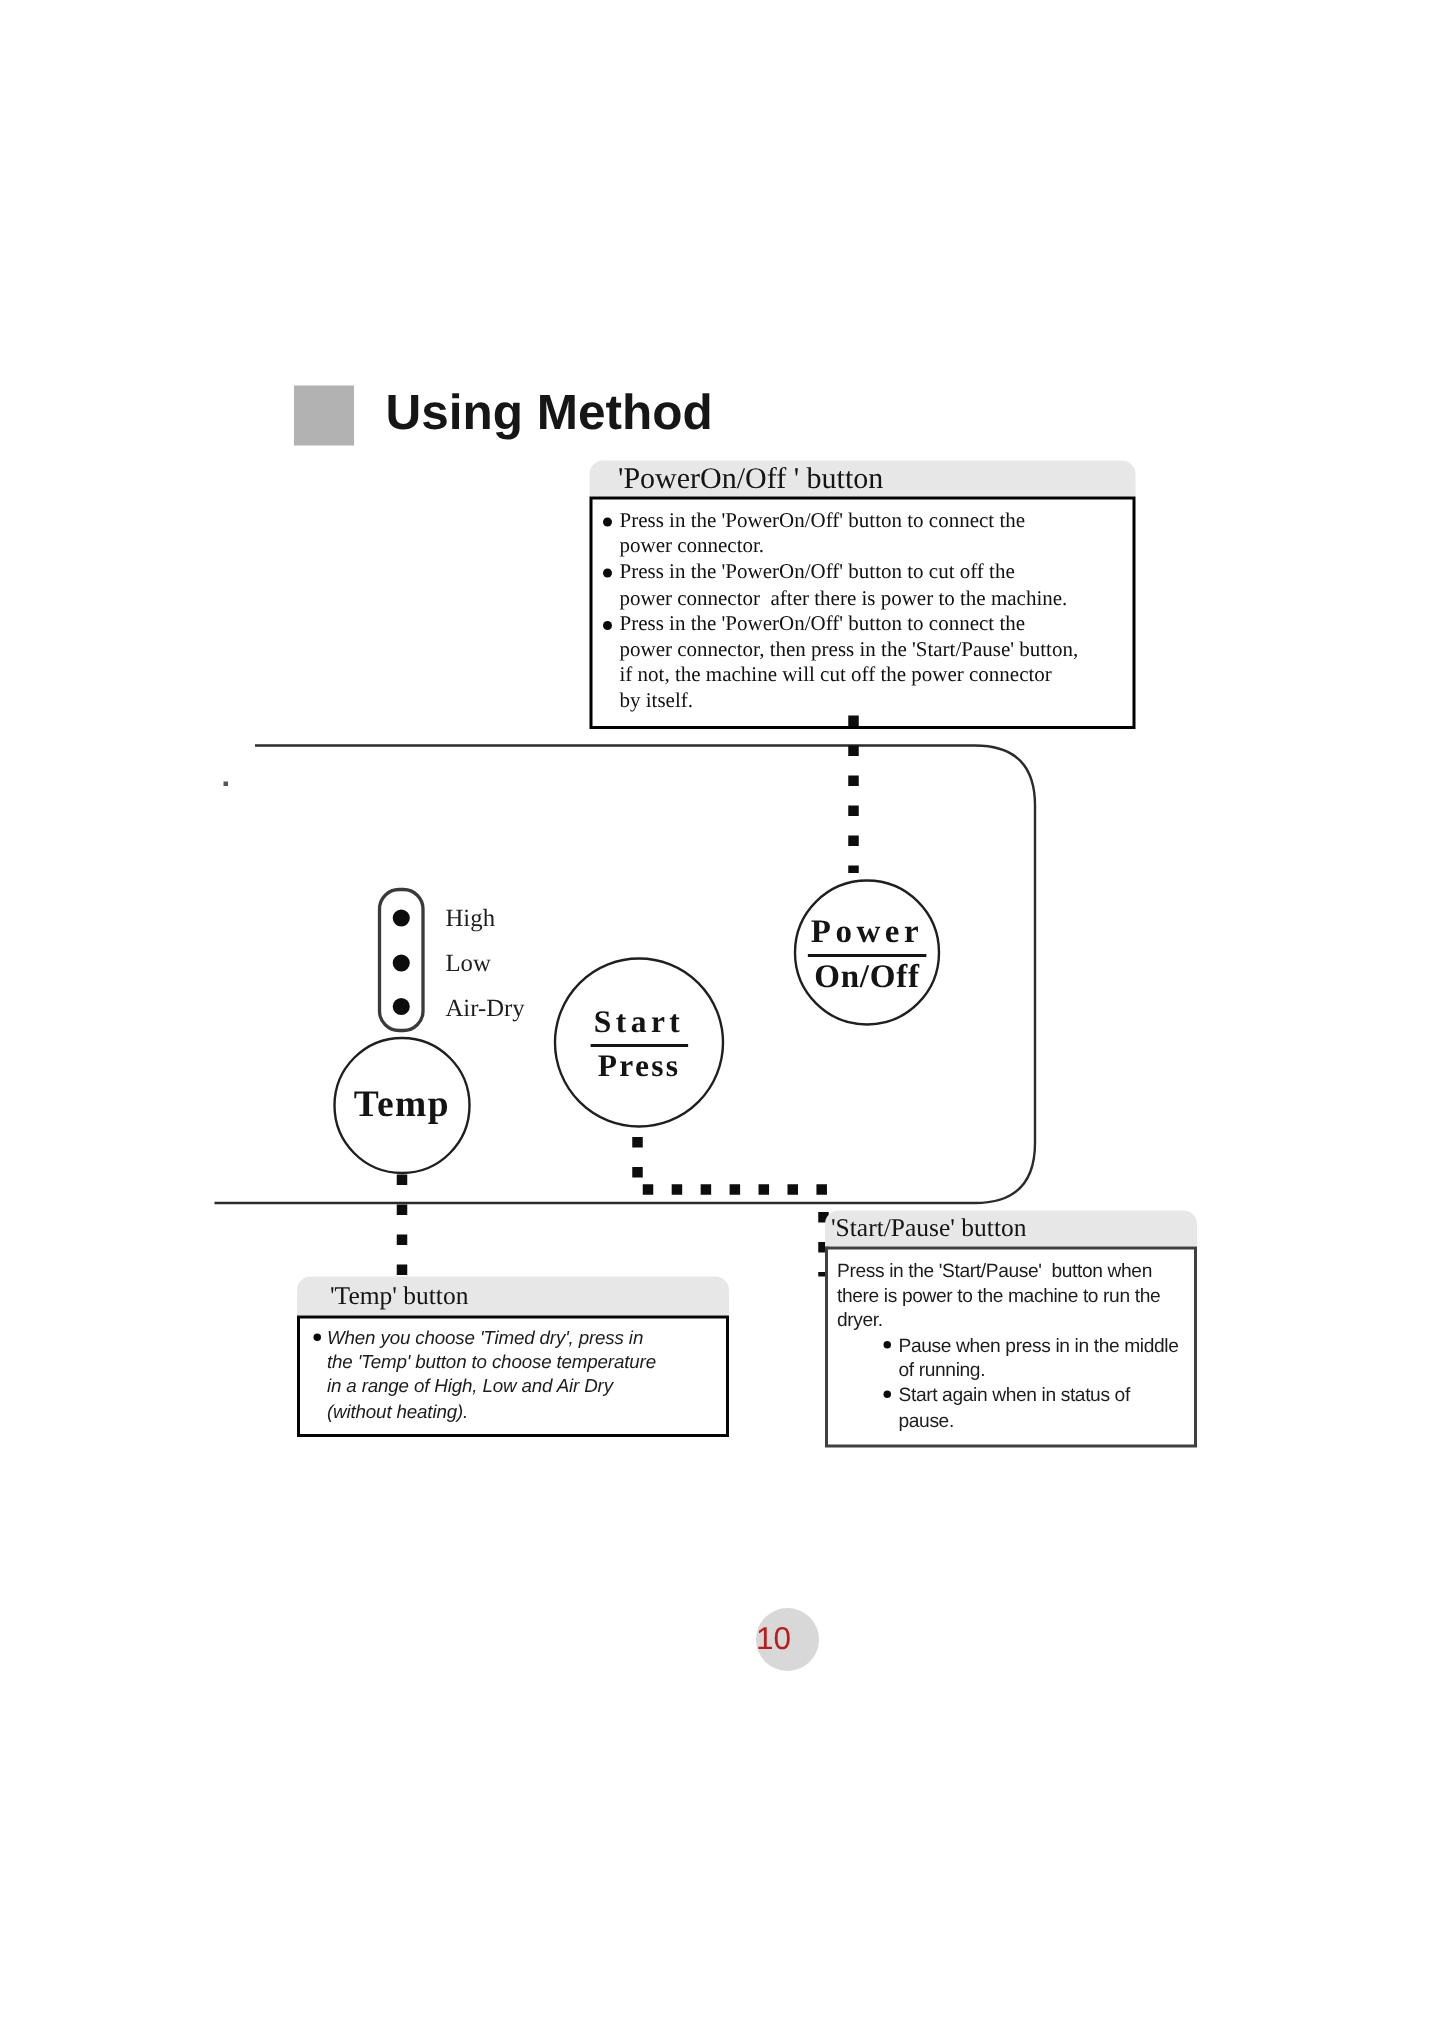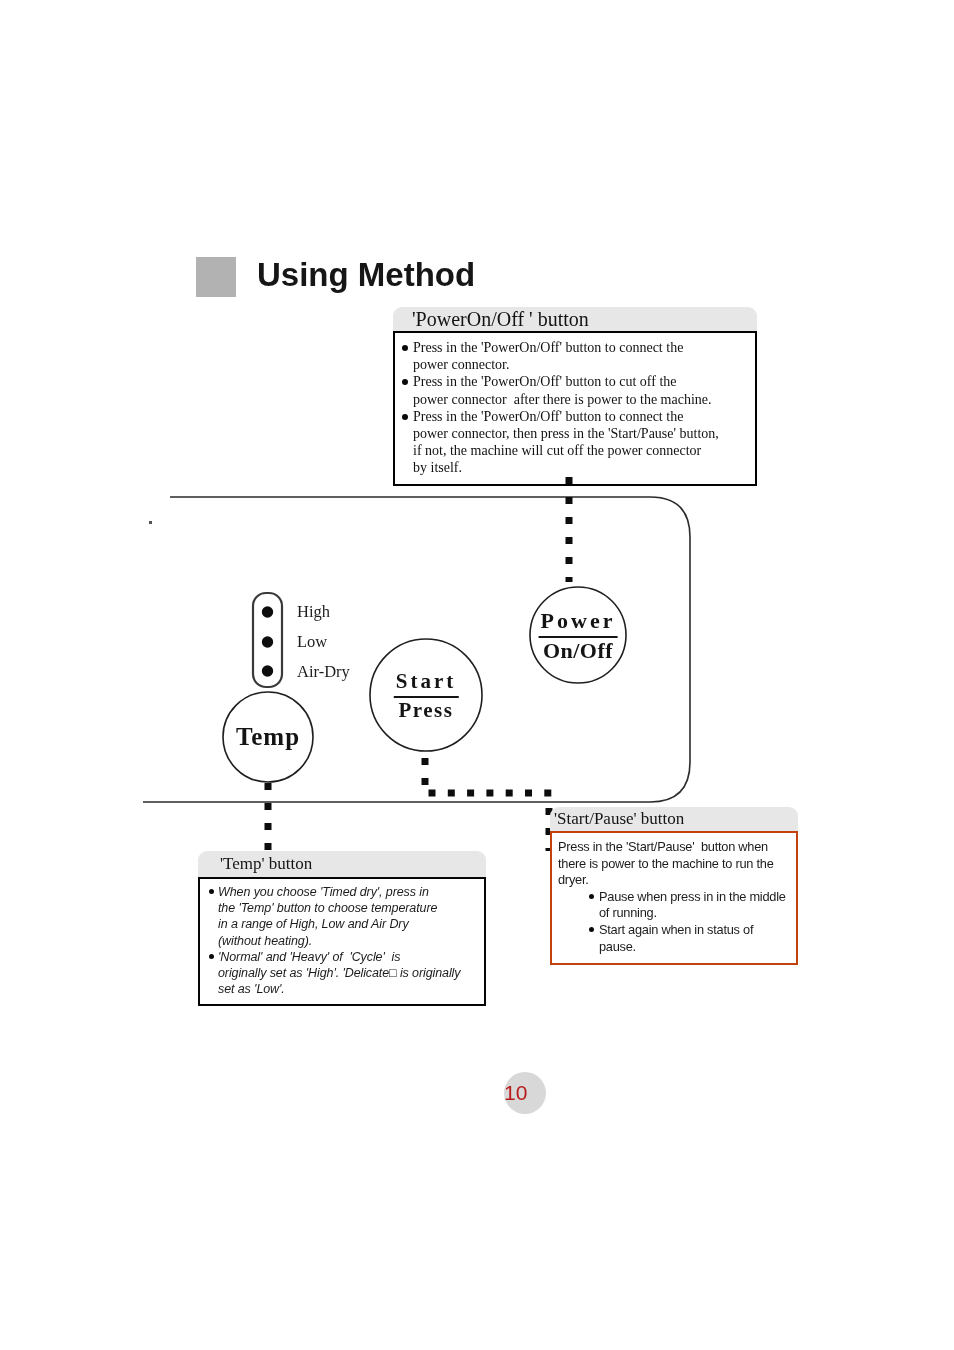--- a/index.html
+++ b/index.html
@@ -43,21 +43,21 @@
   
   .temp-box{left:198px;top:851px;width:288px;}
   .temp-box .callout-header{height:26px;font-size:17px;padding-left:22px;}
   .temp-box .callout-body{border:2.5px solid #050505;padding:5px 2px 7px 8px;
       font-family:"Liberation Sans",sans-serif;font-size:12.5px;line-height:16.2px;
       letter-spacing:-0.1px;color:#1c1c1c;font-style:italic;}
   .temp-box .bullet-dot{width:5px;height:5px;margin:5px 4px 0 1px;}
 
   .sp-box{left:510px;top:807px;width:248px;margin-left:40px;}
   .sp-box .callout-header{height:24px;font-size:17px;padding-left:4px;}
-  .sp-box .callout-body{border:2px solid #c2410c;padding:6px 2px 8px 6px;
+  .sp-box .callout-body{border:2px solid #404040;padding:6px 2px 8px 6px;
       font-family:"Liberation Sans",sans-serif;font-size:12.8px;line-height:16.6px;
       letter-spacing:-0.25px;color:#1c1c1c;}
   .sp-box .bullet-row{margin-left:30px;}
   .sp-box .bullet-dot{width:5px;height:5px;margin:5px 5px 0 1px;}
 
   
   .page-circle{left:504px;top:1072px;width:42px;height:42px;border-radius:50%;
       background:#d8d8d8;display:flex;align-items:center;
       font-family:"Liberation Sans",sans-serif;font-size:21px;color:#b91c1c;}
 
@@ -135,26 +135,20 @@
   <div class="abs callout temp-box">
     <div class="callout-header">'Temp' button</div>
     <div class="callout-body">
       <div class="bullet-row">
         <span class="bullet-dot"></span>
         <span class="pre">When you choose 'Timed dry', press in
 the 'Temp' button to choose temperature
 in a range of High, Low and Air Dry
 (without heating).</span>
       </div>
-      <div class="bullet-row">
-        <span class="bullet-dot"></span>
-        <span class="pre">'Normal' and 'Heavy' of  'Cycle'  is
-originally set as 'High'. 'Delicate□ is originally
-set as 'Low'.</span>
-      </div>
     </div>
   </div>
 
   <div class="abs callout sp-box">
     <div class="callout-header">'Start/Pause' button</div>
     <div class="callout-body">
       <div class="pre">Press in the 'Start/Pause'  button when
 there is power to the machine to run the
 dryer.</div>
       <div class="bullet-row">

